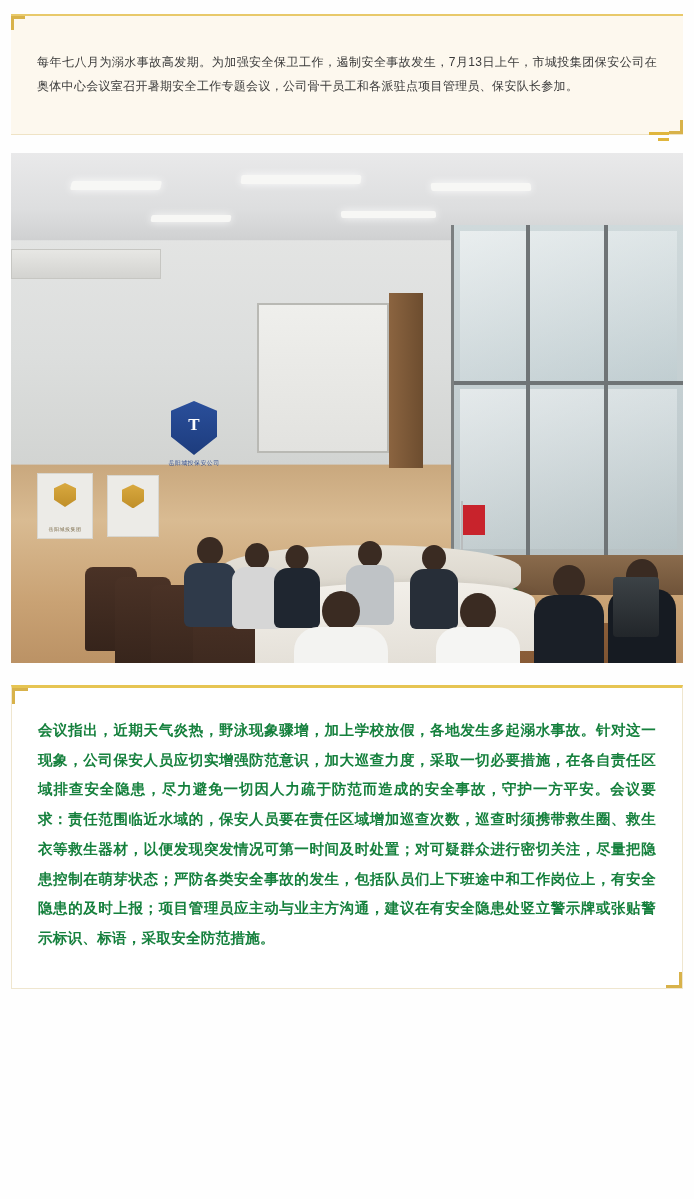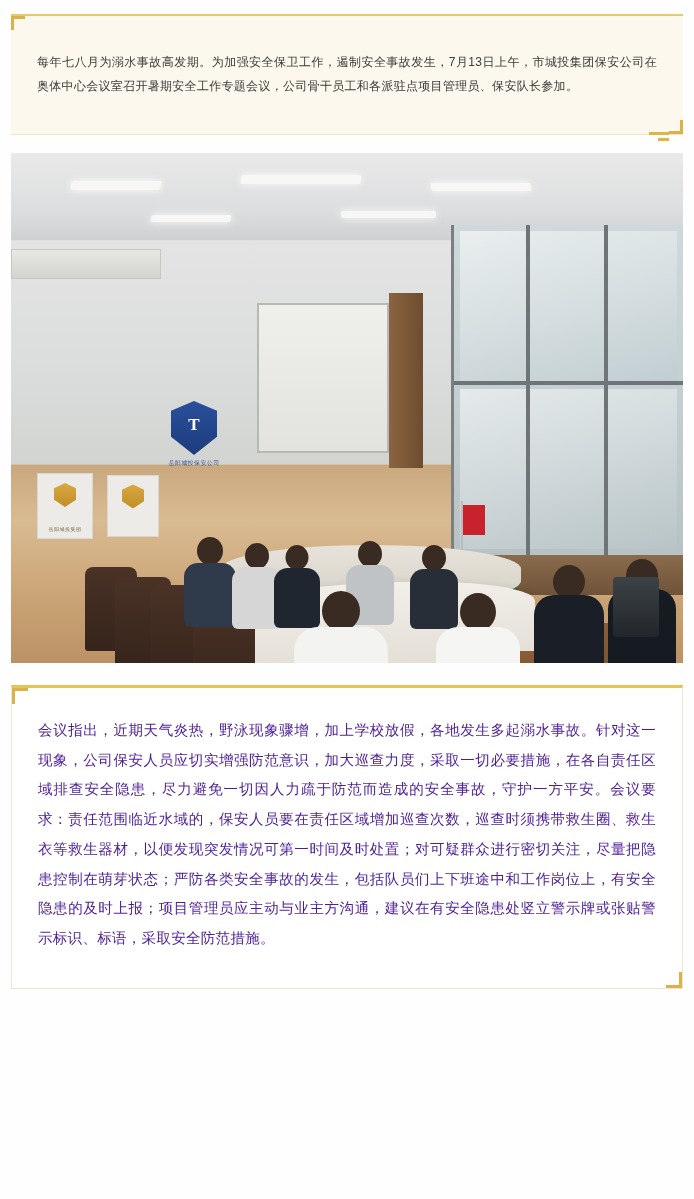--- a/index.html
+++ b/index.html
@@ -243,25 +243,25 @@
     border-top: 3px solid #d8b24a;
   }
   .body-card .corner-br {
     right: 0; bottom: 0;
     border-right: 3px solid #d8b24a;
     border-bottom: 3px solid #d8b24a;
   }
   .body-p {
     font-size: 14.5px;
     line-height: 2.05;
-    color: #4c1d95;
+    color: #15803d;
     text-align: justify;
     letter-spacing: 0.3px;
     margin: 0 0 20px 0;
-    font-weight: 400;
+    font-weight: 700;
   }
   .body-p:last-child { margin-bottom: 0; }
 </style>
 </head>
 <body>
 
 <div class="page">
 
   <div class="intro-card">
     <span class="corner-tl"></span>

